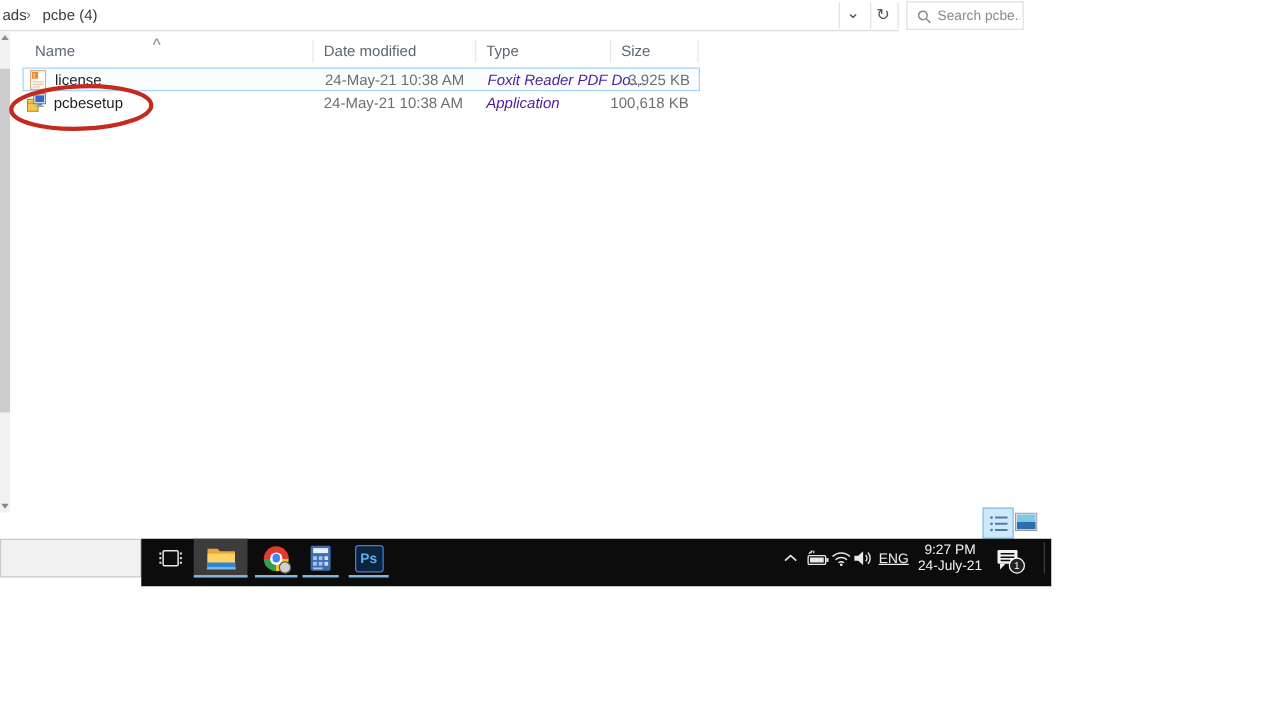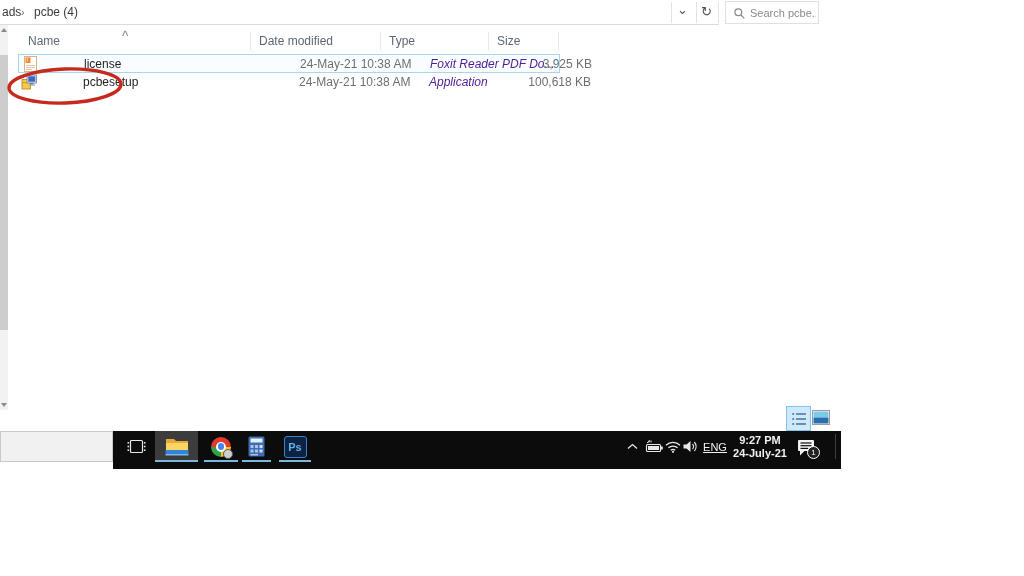--- a/index.html
+++ b/index.html
@@ -34,21 +34,21 @@
   .hdr-name { left:28px; } .hdr-date { left:259px; } .hdr-type { left:389px;text-align:right; } .hdr-size { left:497px; }
   .sort-chevron { position:absolute; left:122px; top:-2px; font-size:9px; color:#9a9a9a; transform:scaleX(1.5); }
   .hdr-sep { position:absolute; top:2px; width:1px; height:18px; background:#e8e8e8; }
 
   
   .file-row { position:absolute; left:18px; width:542px; height:19px; font-size:12px; }
   .row-license { top:54px; border:1px solid #a8d5f2; background:#fafdff; }
   .row-setup { top:73px; }
   .file-row .ficon { position:absolute; left:5px; top:1px; }
   .row-setup .ficon { left:3px; top:1px; }
-  .cell { position:absolute; top:2px; white-space:nowrap;margin-left:40px; }
+  .cell { position:absolute; top:2px; white-space:nowrap; }
   .c-name { left:25px; color:#1f1f1f; }
   .c-date { left:241px; color:#6e6e6e; }
   .c-type { left:371px; color:#4c1d95;font-style:italic; }
   .c-size { left:452px; width:81px; text-align:right; color:#6e6e6e; }
 
   
   .annotation { position:absolute; left:4px; top:63px; width:124px; height:48px; pointer-events:none; }
 
   
   .view-btn-details { position:absolute; left:786px; top:406px; width:25px; height:25px; background:#d0e9fa; border:1px solid #7fc3ed; }
@@ -78,21 +78,21 @@
     display:flex; align-items:center; justify-content:center; }
   .ps-tile span { color:#64b0ef; font-size:11px; font-weight:bold; }
 
   
   .tray-item { position:absolute; top:0; height:31px; display:flex; align-items:center; justify-content:center; }
   .t-chevron { left:510px; width:18px; }
   .t-battery { left:530px; width:22px; }
   .t-wifi { left:550px; width:19px; }
   .t-speaker { left:568px; width:19px; }
   .t-lang { left:588px; width:28px; color:#f2f2f2; font-size:11px;text-decoration:underline; }
-  .t-clock { left:616px; width:62px; flex-direction:column; color:#f2f2f2; font-size:11px; line-height:13px; text-align:right;font-weight:bold; }
+  .t-clock { left:616px; width:62px; flex-direction:column; color:#f2f2f2; font-size:11px; line-height:13px; text-align:right; }
   .t-notif { left:678px; width:30px; }
   .notif-wrap { position:relative; width:20px; height:18px; }
   .notif-badge { position:absolute; right:-4px; bottom:-3px; width:13px; height:13px; border-radius:50%;
     background:#222; border:1.5px solid #fff; color:#fff; font-size:8px; display:flex; align-items:center; justify-content:center; }
   .tb-endsep { position:absolute; left:722px; top:3px; width:1px; height:25px; background:#3f3f3f; }
 </style>
 </head>
 <body>
 
 <div class="stage">

